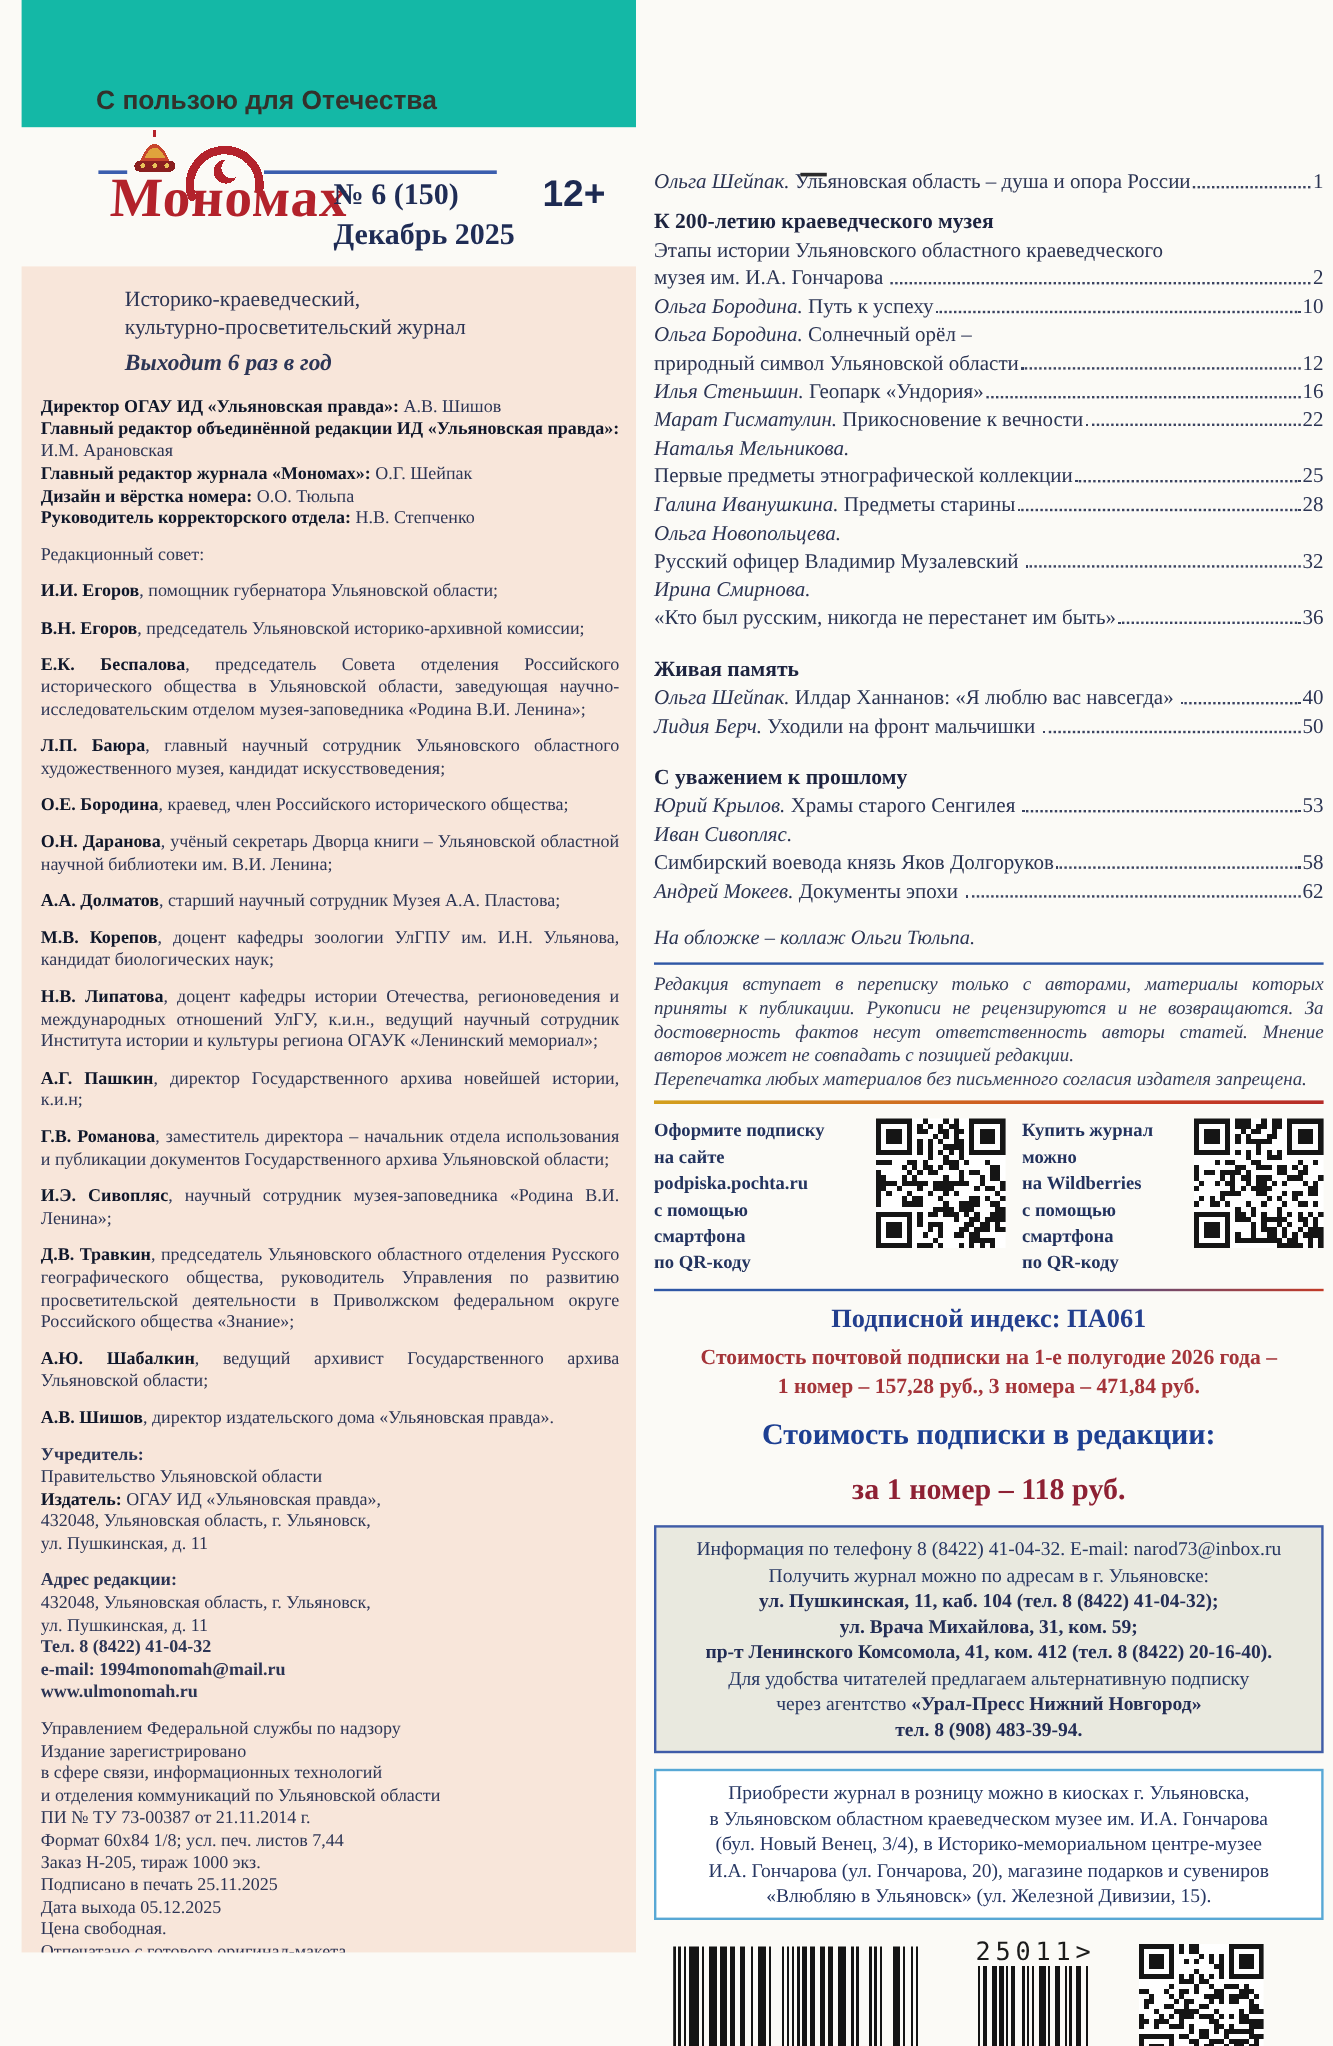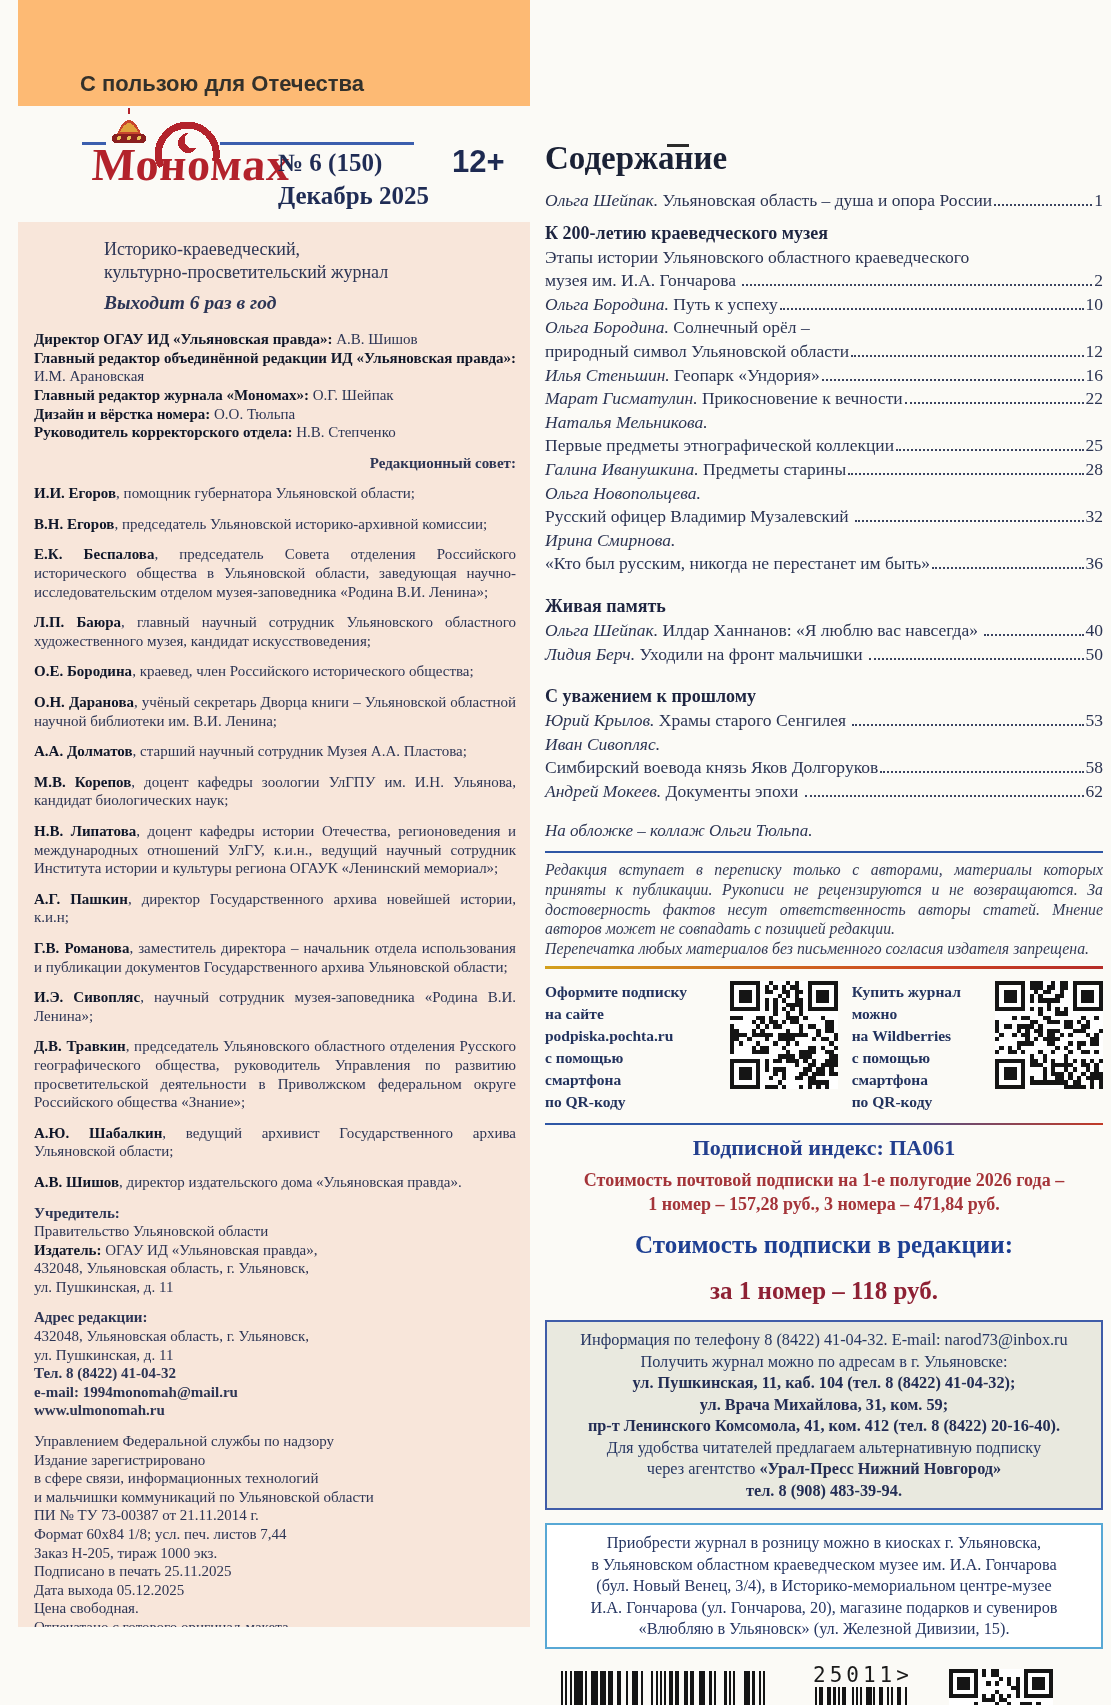--- a/index.html
+++ b/index.html
@@ -1,19 +1,19 @@
 <!DOCTYPE html>
 <html><head>
 <meta charset="utf-8">
 <style>
   html,body{margin:0;padding:0;background:#e8e8e6;}
   .page{position:relative;width:1111px;height:1705px;background:#fbfaf6;overflow:hidden;
         font-family:"Liberation Serif","DejaVu Serif",serif;color:#2c3555;}
   
-  .top-band{position:absolute;left:18px;top:0;width:512px;height:106px;background:#fdba74;}
+  .top-band{position:absolute;left:18px;top:0;width:512px;height:106px;background:#14b8a6;}
   .slogan{position:absolute;left:62px;bottom:9px;font-family:"Liberation Sans",sans-serif;
           font-weight:bold;font-size:22px;color:#33312b;}
   .logo-wrap{position:absolute;left:80px;top:106px;width:360px;height:112px;}
   .dash{position:absolute;height:3px;background:#3b5eae;}
   .dash-l{left:2px;top:36px;width:24px;}
   .dash-r{left:140px;top:36px;width:194px;}
   .cap{position:absolute;left:26px;top:2px;}
   .arc{position:absolute;left:70px;top:8px;}
   .logo-word{position:absolute;left:12px;top:36px;font-size:46px;font-weight:bold;color:#b3222b;
              letter-spacing:1px;transform:skewX(-3deg);line-height:1;}
@@ -23,21 +23,21 @@
              font-weight:bold;font-size:31px;color:#1d2a52;}
   
   .left-panel{position:absolute;left:18px;top:222px;width:512px;height:1405px;background:#f8e6da;
               box-sizing:border-box;padding:16px 14px 0 16px;font-size:15px;line-height:1.24;
               color:#2c3555;overflow:hidden;}
   .intro{margin-left:70px;font-size:18px;line-height:1.3;}
   .freq{font-weight:bold;font-style:italic;font-size:19.5px;margin-top:5px;}
   .staff{margin-top:15px;}
   .staff p,.council-list p{margin:0;}
   .left-panel b{color:#0f172a;}
-  .council-title{font-weight:bold;margin-top:12px;text-align:right;}
+  .council-title{font-weight:normal;margin-top:12px;}
   .council-list p{text-align:justify;margin-top:12px;}
   .block{margin-top:12px;}
   .bold-line{font-weight:bold;}
   
   .right-col{position:absolute;left:545px;top:140px;width:558px;color:#2b3453;}
   .artifact{position:absolute;left:122px;top:4px;width:22px;height:3px;background:#2b2b2b;}
   .toc-title{font-size:33px;font-weight:bold;color:#1a2135;margin:0 0 12px 0;}
   .toc-row{display:flex;align-items:baseline;font-size:17.5px;line-height:23.6px;}
   .toc-row span{white-space:pre;}
   .toc-author{font-style:italic;}
@@ -151,38 +151,37 @@
           <div>ул. Пушкинская, д. 11</div>
         </div>
       <div class="bold-line">Тел. 8 (8422) 41-04-32</div>
       <div class="bold-line">e-mail: 1994monomah@mail.ru</div>
       <div class="bold-line">www.ulmonomah.ru</div>
     </div>
     <div class="block" id="registration">
         <div>Управлением Федеральной службы по надзору</div>
         <div>Издание зарегистрировано</div>
         <div>в сфере связи, информационных технологий</div>
-        <div>и мальчишки коммуникаций по Ульяновской области</div>
+        <div>и отделения коммуникаций по Ульяновской области</div>
         <div>ПИ № ТУ 73-00387 от 21.11.2014 г.</div>
         <div>Формат 60х84 1/8; усл. печ. листов 7,44</div>
         <div>Заказ Н-205, тираж 1000 экз.</div>
         <div>Подписано в печать 25.11.2025</div>
         <div>Дата выхода 05.12.2025</div>
         <div>Цена свободная.</div>
         <div>Отпечатано с готового оригинал-макета</div>
         <div>ИП Облезин Д.Н. ИНН 732600050968</div>
         <div>432071, Ульяновская область,</div>
         <div>г. Ульяновск, ул. Урицкого, 94, офис 7,</div>
         <div>тел. 8 (8422) 44-55-33, e-mail: info@masterstudio.ru</div>
       </div>
   </div>
 
   <div class="right-col">
     <div class="artifact"></div>
-    <h1 class="toc-title">Содержание</h1>
     <div id="toc">
         <div class="toc-row">
           <span class="toc-author">Ольга Шейпак.</span>
           <span class="toc-text"> Ульяновская область – душа и опора России</span>
           <span class="toc-dots"></span>
           <span class="toc-page">1</span>
         </div>
         <div class="toc-section">К 200-летию краеведческого музея</div>
         <div class="toc-row">
           <span class="toc-text">Этапы истории Ульяновского областного краеведческого</span>

